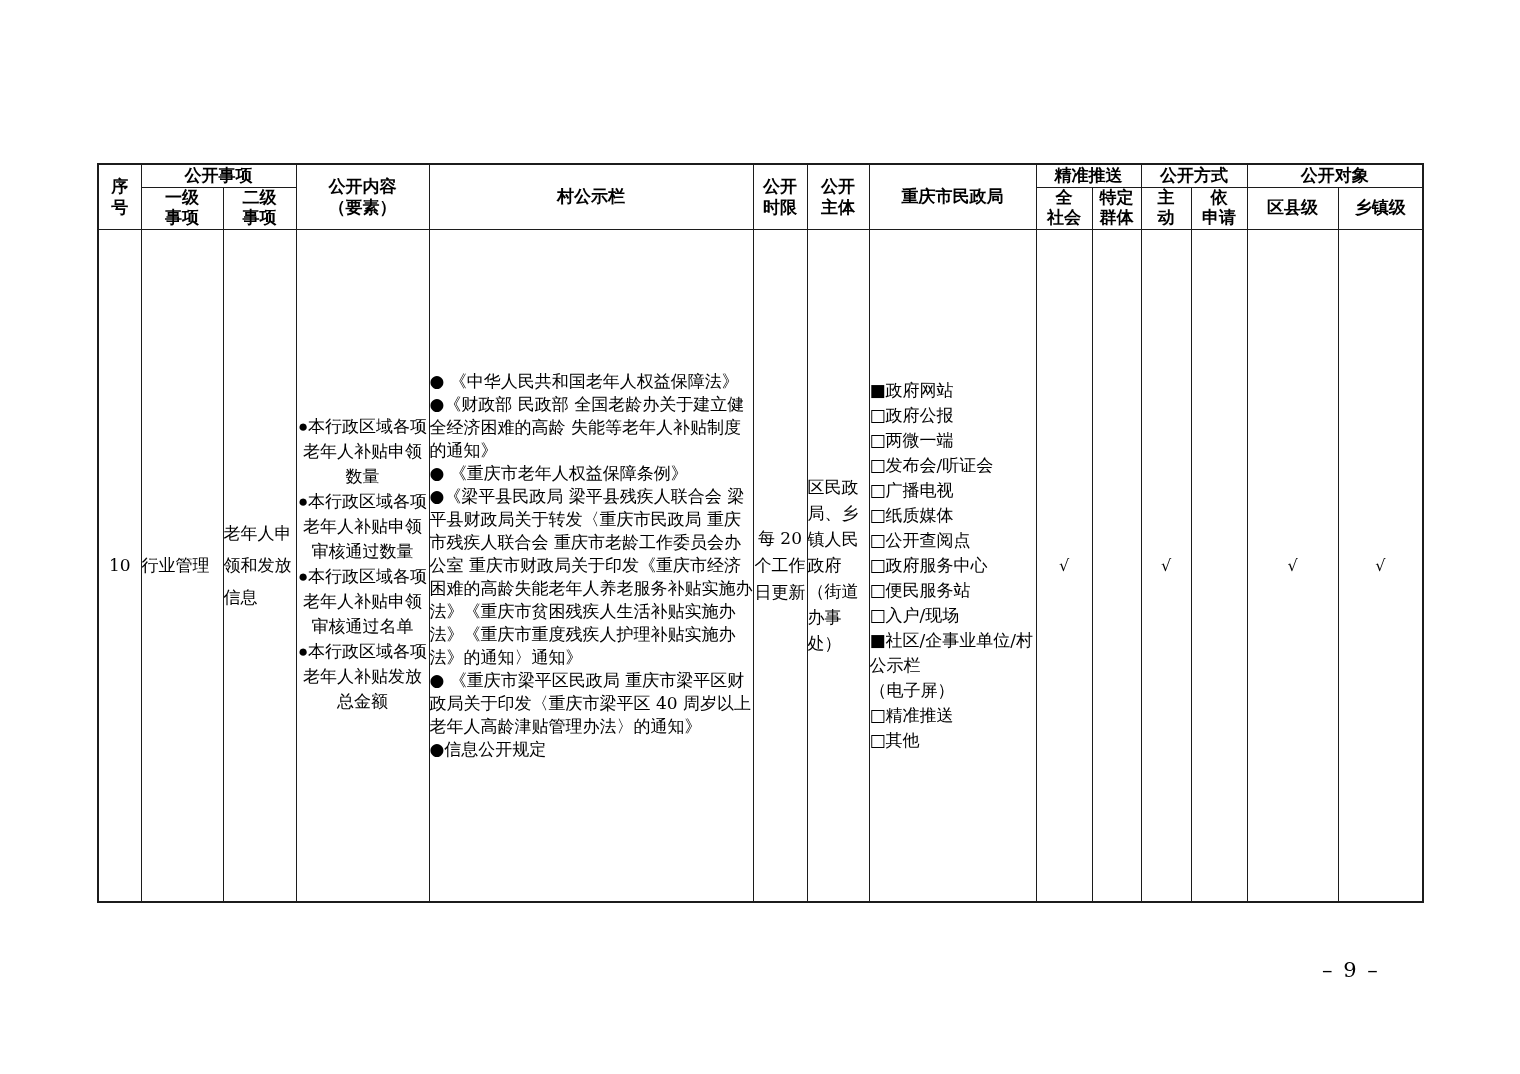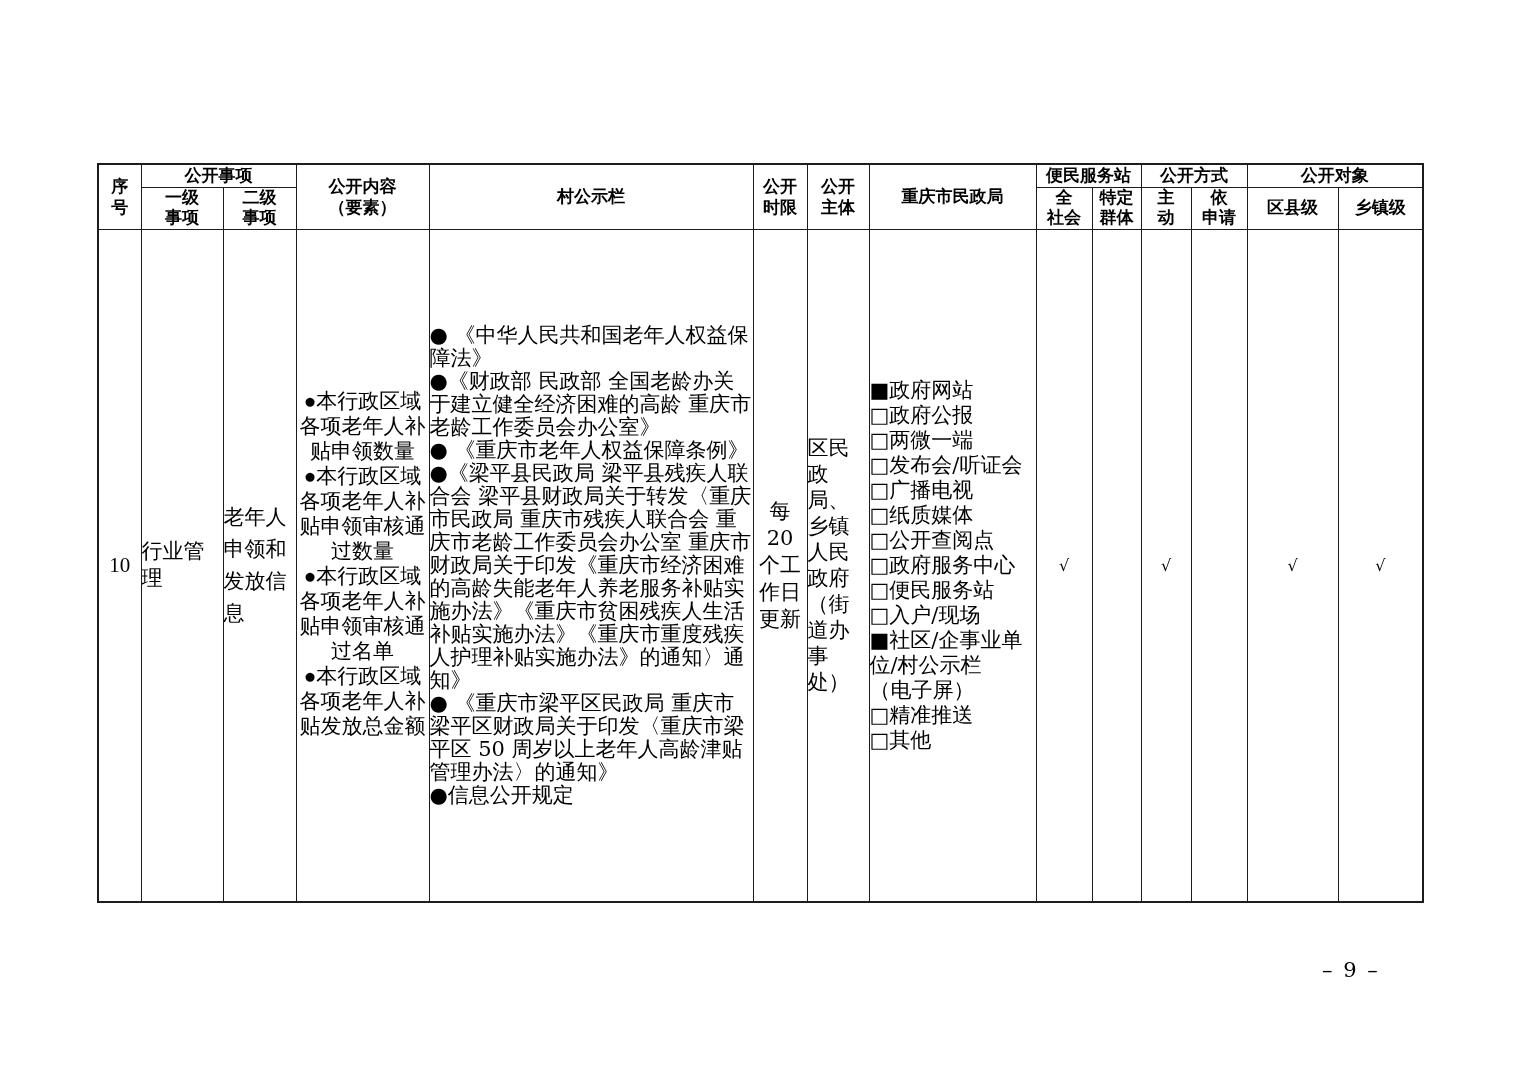--- a/index.html
+++ b/index.html
@@ -35,24 +35,24 @@
     line-height: 20px;
     text-align: center;
     vertical-align: middle;
     white-space: pre-line;
   }
   tr.hdr-row-1 { height: 23px; }
   tr.hdr-row-1 th { line-height: 21px; }
   tr.hdr-row-2 { height: 42px; }
   tr.body-row   { height: 673px; }
   td.cell {
-    font-size: 21px;
+    font-size: 17px;
     vertical-align: middle;
   }
-  td.c-serial { text-align: center; line-height: 24px; font-family: Liberation Serif, serif; }
+  td.c-serial { text-align: center; line-height: 24px; }
   td.c-level1 { padding: 0 7px; line-height: 27px; text-align: left; }
   td.c-level2 { padding: 0 8px; line-height: 32px; text-align: left; }
   td.c-content { padding: 0 11px 0 9px; line-height: 25px; text-align: center; font-family: Liberation Mono, monospace; }
   td.c-basis { padding: 0 9px; line-height: 23px; text-align: left; }
   td.c-time { padding: 0 7px; line-height: 27px; text-align: center; }
   td.c-subject { padding: 0 6px; line-height: 26px; text-align: left; margin-top: 44px; }
   td.c-channels { padding: 0 6px 0 10px; line-height: 25px; text-align: left; margin-top: 27px; }
   td.c-check { text-align: center; font-size: 16px; }
   .list-line { white-space: pre-line; }
   .page-number {
@@ -92,21 +92,21 @@
 号</th>
       <th colspan="2">公开事项</th>
       <th rowspan="2">公开内容
 （要素）</th>
       <th rowspan="2">村公示栏</th>
       <th rowspan="2">公开
 时限</th>
       <th rowspan="2">公开
 主体</th>
       <th rowspan="2">重庆市民政局</th>
-      <th colspan="2">便民服务站</th>
+      <th colspan="2">精准推送</th>
       <th colspan="2">公开方式</th>
       <th colspan="2">公开对象</th>
     </tr>
 
     <tr class="hdr-row-2">
       <th>一级
 事项</th>
       <th>二级
 事项</th>
       <th>全
@@ -126,24 +126,24 @@
       <td class="cell c-level1">行业管理</td>
       <td class="cell c-level2">老年人申领和发放信息</td>
       <td class="cell c-content">
             <div class="list-line">●本行政区域各项老年人补贴申领数量</div>
             <div class="list-line">●本行政区域各项老年人补贴申领审核通过数量</div>
             <div class="list-line">●本行政区域各项老年人补贴申领审核通过名单</div>
             <div class="list-line">●本行政区域各项老年人补贴发放总金额</div>
           </td>
       <td class="cell c-basis">
             <div class="list-line">● 《中华人民共和国老年人权益保障法》</div>
-            <div class="list-line">●《财政部 民政部 全国老龄办关于建立健全经济困难的高龄 重庆市老龄工作委员会办公室》</div>
+            <div class="list-line">●《财政部 民政部 全国老龄办关于建立健全经济困难的高龄 失能等老年人补贴制度的通知》</div>
             <div class="list-line">● 《重庆市老年人权益保障条例》</div>
             <div class="list-line">●《梁平县民政局 梁平县残疾人联合会 梁平县财政局关于转发〈重庆市民政局 重庆市残疾人联合会 重庆市老龄工作委员会办公室 重庆市财政局关于印发《重庆市经济困难的高龄失能老年人养老服务补贴实施办法》《重庆市贫困残疾人生活补贴实施办法》《重庆市重度残疾人护理补贴实施办法》的通知〉通知》</div>
-            <div class="list-line">● 《重庆市梁平区民政局 重庆市梁平区财政局关于印发〈重庆市梁平区 50 周岁以上老年人高龄津贴管理办法〉的通知》</div>
+            <div class="list-line">● 《重庆市梁平区民政局 重庆市梁平区财政局关于印发〈重庆市梁平区 40 周岁以上老年人高龄津贴管理办法〉的通知》</div>
             <div class="list-line">●信息公开规定</div>
           </td>
       <td class="cell c-time">每 20 个工作日更新</td>
       <td class="cell c-subject">区民政局、乡镇人民政府（街道办事处）</td>
       <td class="cell c-channels">
             <div class="list-line">■政府网站</div>
             <div class="list-line">□政府公报</div>
             <div class="list-line">□两微一端</div>
             <div class="list-line">□发布会/听证会</div>
             <div class="list-line">□广播电视</div>

